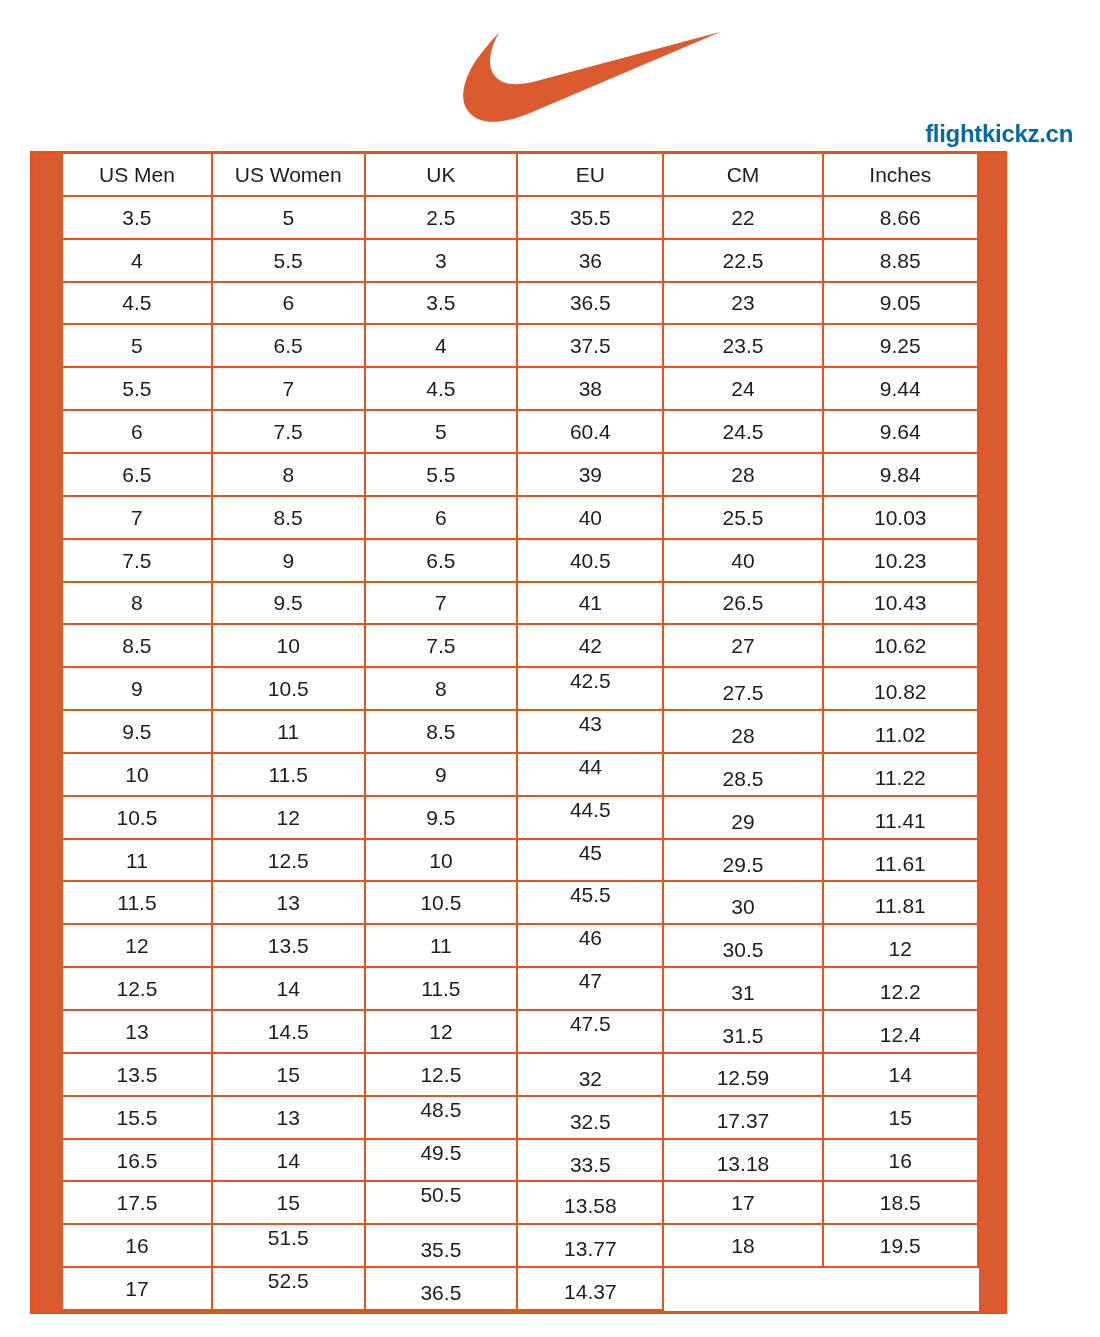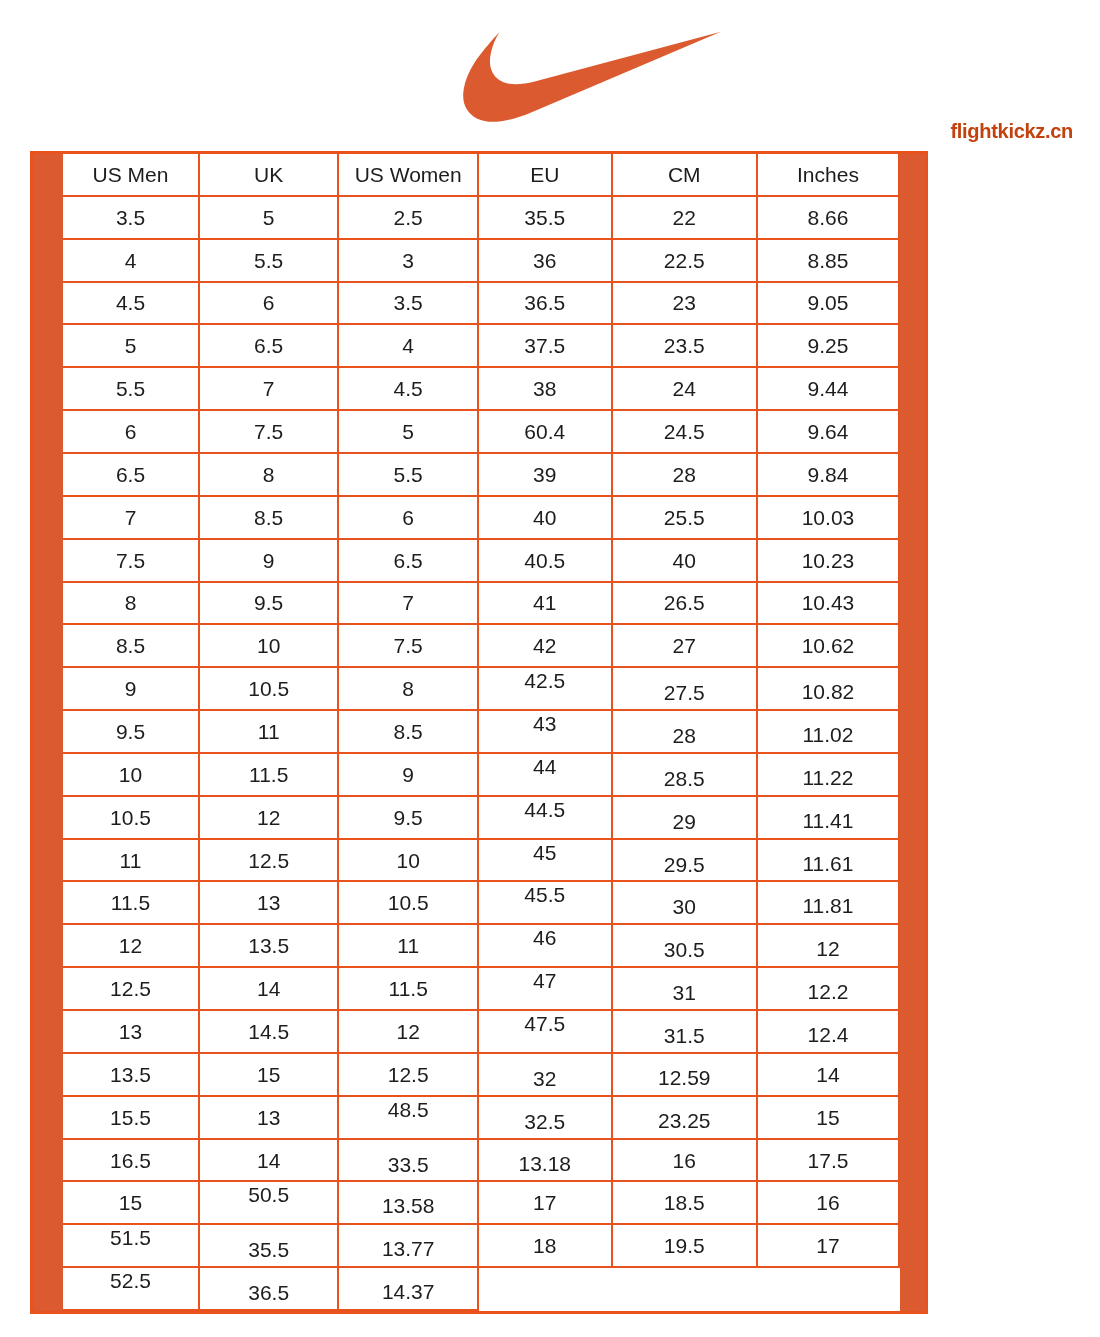--- a/index.html
+++ b/index.html
@@ -17,29 +17,29 @@
   }
   .logo{
     position:absolute;
     left:452px;top:22px;
     width:280px;height:102px;
   }
   .logo svg{display:block;width:280px;height:102px;}
   .brand{
     position:absolute;
     top:120px;right:27px;
-    font-size:20px;
+    font-size:24px;
     font-weight:700;
     letter-spacing:-0.3px;
-    color:#c2410c;
+    color:#0369a1;
   }
   .size-table{
     position:absolute;
     left:30px;top:151px;
-    width:898px;height:1163px;
+    width:977px;height:1163px;
     box-sizing:border-box;
     border:3px solid var(--line);
     background:#ffffff;
     display:flex;
   }
   .side-bar{background:var(--accent);flex:0 0 auto;}
   .side-bar.left{width:30px;}
   .side-bar.right{width:25px;}
   .grid{
     flex:1 1 auto;
@@ -75,24 +75,24 @@
 
 <div class="brand">flightkickz.cn</div>
 
 <div class="size-table">
   <div class="side-bar left"></div>
   <div class="grid">
       <div class="cell header">
         <span>US Men</span>
       </div>
       <div class="cell header">
+        <span>US Women</span>
+      </div>
+      <div class="cell header">
         <span>UK</span>
-      </div>
-      <div class="cell header">
-        <span>US Women</span>
       </div>
       <div class="cell header">
         <span>EU</span>
       </div>
       <div class="cell header">
         <span>CM</span>
       </div>
       <div class="cell header">
         <span>Inches</span>
       </div>
@@ -480,30 +480,33 @@
       <div class="cell">
         <span>13</span>
       </div>
       <div class="cell">
         <span class="raise">48.5</span>
       </div>
       <div class="cell">
         <span class="lower">32.5</span>
       </div>
       <div class="cell">
-        <span class="lower-sm">23.25</span>
+        <span class="lower-sm">17.37</span>
       </div>
       <div class="cell">
         <span>15</span>
       </div>
       <div class="cell">
         <span>16.5</span>
       </div>
       <div class="cell">
         <span>14</span>
+      </div>
+      <div class="cell">
+        <span class="raise">49.5</span>
       </div>
       <div class="cell">
         <span class="lower">33.5</span>
       </div>
       <div class="cell">
         <span class="lower-sm">13.18</span>
       </div>
       <div class="cell">
         <span>16</span>
       </div>

